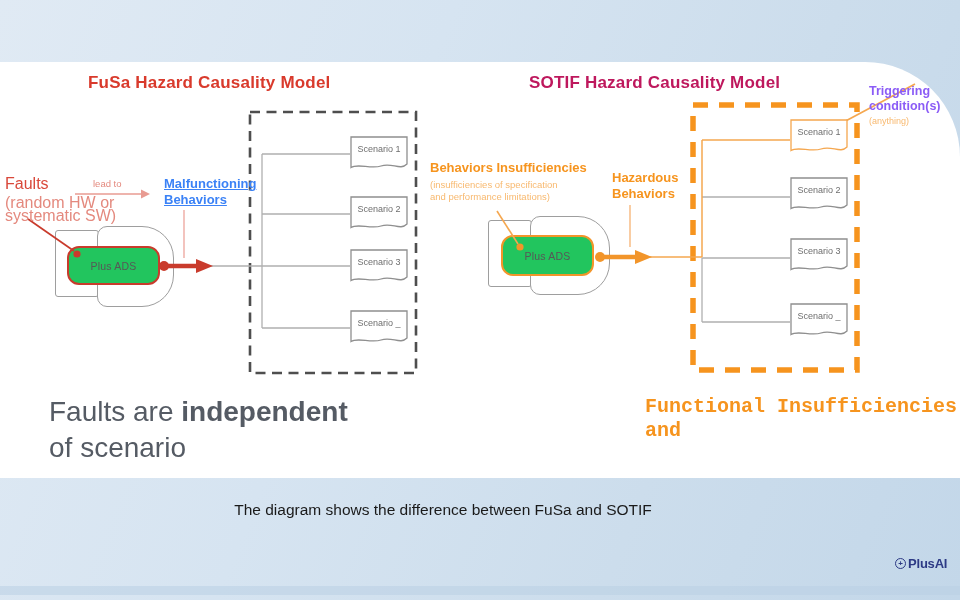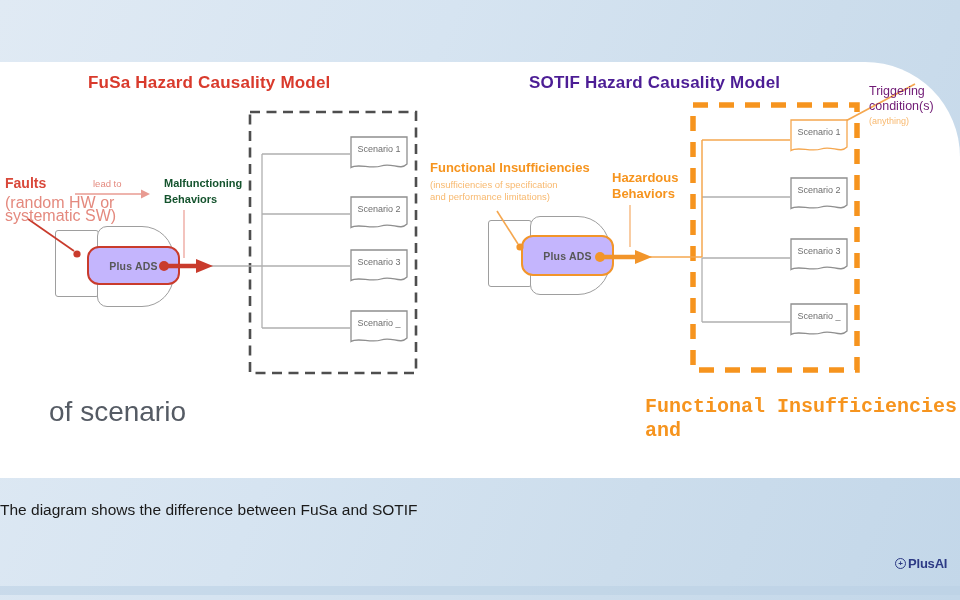--- a/index.html
+++ b/index.html
@@ -11,49 +11,49 @@
   }
   .bottom-band { position:absolute; left:0; top:586px; width:960px; height:9px;
     background:#B9CFE4; opacity:.55; }
   .panel { position:absolute; left:0; top:62px; width:960px; height:416px;
     background:#FFFFFF; border-top-right-radius:95px; }
   .abs { position:absolute; }
   
   .title { font-size:17px; font-weight:700; letter-spacing:.2px; white-space:nowrap; z-index:6; }
   .title .kw { font-weight:800; }
   .fusa-color { color:#D93A2C; }
-  .sotif-color { color:#4c1d95; }
-  
-  .lbl-red-big { color:#D9483A; font-size:14px; font-weight:700; }
+  .sotif-color { color:#be185d; }
+  
+  .lbl-red-big { color:#D9483A; font-size:16px; font-weight:400; }
   .lbl-red-sub { color:#E4897E; font-size:16px; line-height:13px; }
   .lbl-red-sm  { color:#E4897E; font-size:9.5px; }
-  .lbl-red-bold { color:#14532d; font-size:11px; font-weight:800; line-height:15.5px; }
+  .lbl-red-bold { color:#3b82f6; font-size:13px; font-weight:800; line-height:15.5px;text-decoration:underline; }
   .lbl-org-big { color:#F6941E; font-size:13px; font-weight:600; }
   .lbl-org-sub { color:#F8B96F; font-size:9.5px; line-height:11.5px; }
   .lbl-org-bold { color:#F6941E; font-size:13px; font-weight:800; line-height:16px; }
-  .lbl-trigger { color:#701a75; font-size:12.5px; font-weight:400; line-height:15px; }
+  .lbl-trigger { color:#8b5cf6; font-size:12.5px; font-weight:700; line-height:15px; }
   .lbl-anything { color:#F8B96F; font-size:9px; }
   
   .veh-back { background:#fff; border:1.6px solid #9E9E9E; border-radius:3px; z-index:1; }
   .veh-cab  { background:#fff; border:1.6px solid #9E9E9E; border-radius:10px 32px 32px 10px; z-index:2; }
-  .ads-box  { background:#c4b5fd; border-radius:12px; z-index:3; display:flex; align-items:center; justify-content:center;
-              font-size:10.5px; font-weight:700; color:#575757; letter-spacing:.2px;margin-left:20px; }
+  .ads-box  { background:#22c55e; border-radius:12px; z-index:3; display:flex; align-items:center; justify-content:center;
+              font-size:10.5px; font-weight:400; color:#575757; letter-spacing:.2px; }
   .ads-red  { border:2.6px solid #C93B2C; }
   .ads-org  { border:2.6px solid #F2952A; }
   
   .doc { width:58px; height:40px; z-index:5; }
   .doc svg { position:absolute; left:0; top:0; }
   .doc .lbl { position:absolute; left:0; right:0; top:8px; text-align:center;
               font-size:9px; color:#6E6E6E; }
   
   .concl-left { color:#555B64; font-size:28px; line-height:36px; z-index:6; }
   .concl-left b { font-weight:800; }
   .concl-right { color:#F6941E; font-size:20px; font-weight:600; line-height:24px; z-index:6; }
   .concl-right b { font-weight:800; }
-  .caption { color:#1A1A1A; font-size:15.5px; z-index:6; }
+  .caption { color:#1A1A1A; font-size:15.5px; text-align:center; z-index:6; }
   .logo { display:flex; align-items:center; gap:2px; color:#2D3A85; z-index:6; }
   .logo .circ { width:11px; height:11px; border:1.4px solid #2D3A85; border-radius:50%;
     display:flex; align-items:center; justify-content:center; font-size:8px; font-weight:800; line-height:1; }
   .logo .txt { font-size:13px; font-weight:800; letter-spacing:-.2px; }
   svg.overlay { position:absolute; left:0; top:0; z-index:4; pointer-events:none; }
 </style>
 </head>
 <body>
 
 <div class="panel"></div>
@@ -99,28 +99,29 @@
   <div class="lbl">Scenario 3</div>
 </div>
 <div class="abs doc" style="left:350px; top:310px;">
   <svg width="58" height="40" viewBox="0 0 58 40">
       <path d="M1 1 H57 V28 C50 35 42 26 31 30 C21 33.5 8 27 1 31.5 Z" fill="#fff" stroke="#8F8F8F" stroke-width="1.3"></path>
     </svg>
   <div class="lbl">Scenario _</div>
 </div>
 
 <div class="abs concl-left" style="left:49px; top:394px;">
+  <div><span>Faults are </span><b>independent</b></div>
   <div>of scenario</div>
 </div>
 
 <div class="abs title sotif-color" style="left:529px; top:73px;">
   <span class="kw">SOTIF</span><span> Hazard Causality Model</span>
 </div>
 
-<div class="abs lbl-org-big" style="left:430px; top:160px; z-index:6;">Functional Insufficiencies</div>
+<div class="abs lbl-org-big" style="left:430px; top:160px; z-index:6;">Behaviors Insufficiencies</div>
 <div class="abs lbl-org-sub" style="left:430px; top:179px; z-index:6;">
   <div>(insufficiencies of specification</div>
   <div>and performance limitations)</div>
 </div>
 <div class="abs lbl-org-bold" style="left:612px; top:170px; z-index:6;">
   <div>Hazardous</div>
   <div>Behaviors</div>
 </div>
 <div class="abs lbl-trigger" style="left:869px; top:84px; z-index:6;">
   <div>Triggering</div>

